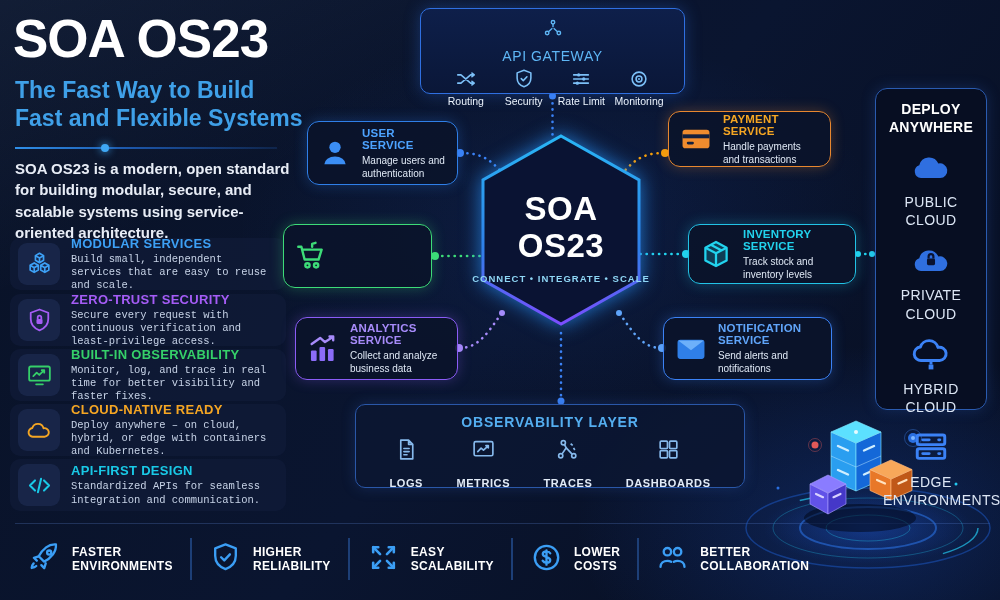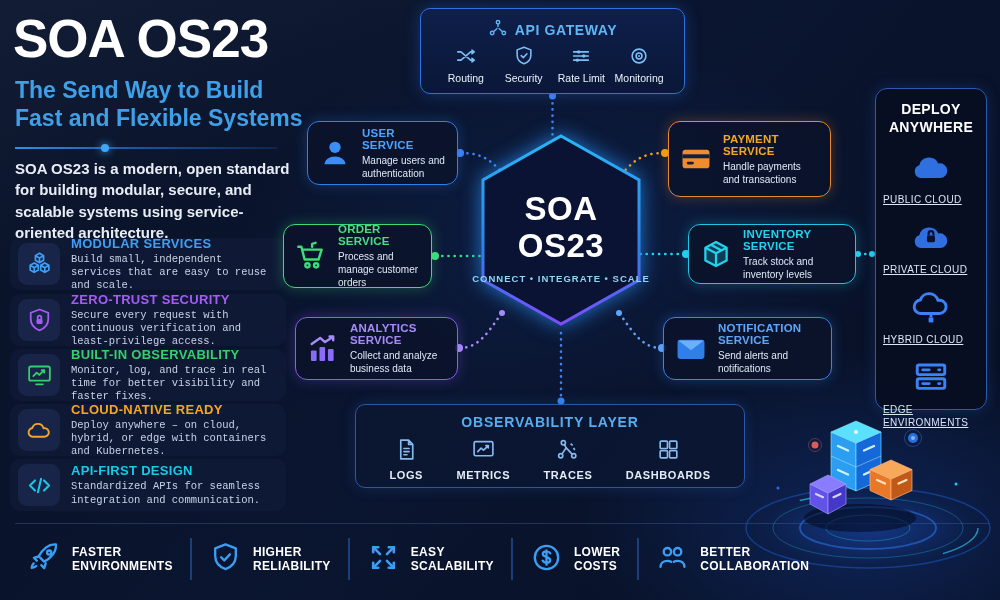--- a/index.html
+++ b/index.html
@@ -32,21 +32,21 @@
   .f-desc { font-size:10.5px; color:#c6d2e6; line-height:1.25;font-family:Liberation Mono, monospace; }
   .c-blue{color:#3da0f5} .c-purple{color:#a55cf6} .c-green{color:#35d069}
   .c-orange{color:#f5a623} .c-cyan{color:#19c9e6} .c-ltblue{color:#4da3ff}
   .c-green2{color:#4ade80} .c-cyan2{color:#22d3ee} .c-purple2{color:#a78bfa} .c-blue2{color:#60a5fa}
 
   
   .gateway { left:420px; top:8px; width:265px; height:86px; border:1.5px solid #2f6fe0; border-radius:10px;
     background:linear-gradient(180deg,#0e1f4a,#0a1738); box-shadow:0 0 16px rgba(47,111,224,0.35);
     display:flex; flex-direction:column; padding:9px 10px 6px; z-index:3; }
   .gw-title { display:flex; align-items:center; justify-content:center; gap:7px;
-    font-size:14px; font-weight:700; color:#5eb6f5; letter-spacing:.6px; }
+    font-size:14px; font-weight:400; color:#5eb6f5; letter-spacing:.6px;flex-direction:column; }
   .gw-title svg { width:20px; height:20px; }
   .gw-items { display:flex; justify-content:space-between; padding:4px 6px 0; }
   .gw-item { display:flex; flex-direction:column; align-items:center; gap:1px; width:60px; }
   .gw-item svg { width:22px; height:22px; }
   .gw-label { font-size:10.5px; color:#eaf2fc; }
 
   
   .hexwrap { left:469px; top:130px; width:184px; height:200px; z-index:2; }
   .hexwrap svg { filter:drop-shadow(0 0 10px rgba(40,150,255,0.75)); }
   .hextext { left:469px; top:190px; width:184px; text-align:center; z-index:3; }
@@ -64,32 +64,32 @@
   .b-green { border:1.5px solid #3ddc78; box-shadow:0 0 14px rgba(61,220,120,0.3); }
   .b-cyan { border:1.5px solid #22c3e6; box-shadow:0 0 14px rgba(34,195,230,0.3); }
   .b-purple { border:1.5px solid #8b5cf6; box-shadow:0 0 14px rgba(139,92,246,0.3); }
   .b-blue2 { border:1.5px solid #3b82f6; box-shadow:0 0 14px rgba(59,130,246,0.3); }
 
   
   .obs { left:355px; top:404px; width:390px; height:84px; border:1.5px solid #2a57a8; border-radius:10px;
     background:rgba(11,22,50,0.9); z-index:3; padding-top:9px; box-shadow:0 0 14px rgba(42,87,168,0.3); }
   .obs-title { text-align:center; font-size:14px; font-weight:700; color:#54aef0; letter-spacing:.8px; }
   .obs-items { display:flex; justify-content:space-evenly; margin-top:7px; }
-  .obs-item { display:flex; flex-direction:column; align-items:center; gap:3px; }
+  .obs-item { display:flex; flex-direction:column; align-items:center; gap:11px; }
   .obs-item svg { width:25px; height:25px; }
   .obs-label { font-size:11px; font-weight:600; color:#e3ecf8; letter-spacing:.6px; }
 
   
   .deploy { left:875px; top:88px; width:112px; height:322px; border:1.5px solid #2a5bb0; border-radius:12px;
     background:rgba(8,14,34,0.92); z-index:3; display:flex; flex-direction:column; align-items:center;
     padding:12px 6px 10px; box-shadow:0 0 14px rgba(42,91,176,0.3); }
   .dp-title { font-size:14px; font-weight:800; text-align:center; line-height:1.25; letter-spacing:.3px; width:90px; }
   .dp-item { display:flex; flex-direction:column; align-items:center; margin-top:9px; }
   .dp-item svg { width:52px; height:44px; }
-  .dp-label { font-size:10px; color:#dce6f5; letter-spacing:.4px; text-align:left; width:96px; line-height:1.3;text-decoration:underline; }
+  .dp-label { font-size:14px; color:#dce6f5; letter-spacing:.4px; text-align:center; width:96px; line-height:1.3; }
 
   
   .bottom-line { left:15px; top:523px; width:975px; height:1px; background:rgba(90,130,210,0.28); }
   .benefits { left:28px; top:533px; height:52px; display:flex; align-items:center; z-index:3; }
   .benefit { display:flex; align-items:center; gap:11px; }
   .benefit svg { width:33px; height:33px; flex-shrink:0; }
   .ben-label { font-size:12px; font-weight:700; line-height:1.2; letter-spacing:.35px; color:#fff; }
   .ben-div { width:2px; height:42px; background:#1d3f77; margin:0 17px; }
 
   svg.conn-layer { position:absolute; left:0; top:0; z-index:1; }
@@ -125,21 +125,21 @@
       <circle cx="662" cy="348" r="4" fill="#60a5fa"></circle>
         <circle cx="619" cy="313" r="3" fill="#60a5fa"></circle>
       <circle cx="561" cy="401" r="3.5" fill="#3b82f6"></circle>
       <circle cx="858" cy="254" r="3" fill="#22d3ee"></circle>
         <circle cx="872" cy="254" r="3" fill="#22d3ee"></circle>
     </g>
   </svg>
 
   <h1 class="abs main-title">SOA OS23</h1>
   <div class="abs subtitle">
-    <div>The Send Way to Build</div>
+    <div>The Fast Way to Build</div>
     <div>Fast and Flexible Systems</div>
   </div>
   <div class="abs divider">
       <span class="dot"></span>
     </div>
   <p class="abs description">SOA OS23 is a modern, open standard for building modular, secure, and scalable systems using service-oriented architecture.</p>
 
   <div class="abs feature" style="top:238px">
     <span class="f-tile">
       <svg viewBox="0 0 24 24" fill="none" stroke="#3da0f5" stroke-width="1.5" stroke-linejoin="round">
@@ -277,43 +277,39 @@
     <svg class="svc-ic" viewBox="0 0 24 24">
       <circle cx="12" cy="8" r="4" fill="#3b8ef5"></circle>
         <path d="M4.5 20a7.5 5.6 0 0115 0z" fill="#3b8ef5"></path>
       </svg>
     <div>
       <div class="svc-title c-ltblue">USER SERVICE</div>
       <div class="svc-desc">Manage users and authentication</div>
     </div>
   </div>
 
-  <div class="abs svc b-orange" style="left:668px; top:121px; width:163px; height:76px;">
+  <div class="abs svc b-orange" style="left:668px; top:111px; width:163px; height:56px;">
     <svg class="svc-ic" viewBox="0 0 24 24">
       <rect x="2.5" y="5.5" width="19" height="13" rx="2" fill="#f08c2e"></rect>
       <rect x="2.5" y="8.7" width="19" height="2.8" fill="#12203f"></rect>
       <rect x="5.5" y="14" width="5" height="1.8" rx="0.9" fill="#12203f"></rect>
       </svg>
     <div>
       <div class="svc-title c-orange">PAYMENT SERVICE</div>
       <div class="svc-desc">Handle payments and transactions</div>
     </div>
   </div>
 
   <div class="abs svc b-green" style="left:283px; top:224px; width:149px; height:64px;">
     <svg class="svc-ic" viewBox="0 0 24 24" fill="none" stroke="#3ddc78" stroke-width="1.7" stroke-linecap="round" stroke-linejoin="round">
       <path d="M3 5.5h2.2l2.3 9h9.8l2.2-7H6.4"></path>
       <circle cx="9.5" cy="18.6" r="1.5"></circle>
         <circle cx="15.6" cy="18.6" r="1.5"></circle>
       <path d="M12.8 5.5V3.4l2.4-.7"></path>
       </svg>
-    <div>
-      <div class="svc-title c-green2">ORDER SERVICE</div>
-      <div class="svc-desc">Process and manage customer orders</div>
-    </div>
   </div>
 
   <div class="abs svc b-cyan" style="left:688px; top:224px; width:168px; height:60px;">
     <svg class="svc-ic" viewBox="0 0 24 24" fill="none" stroke="#22d3ee" stroke-width="1.6" stroke-linejoin="round">
       <path d="M12 3.5l7.5 4v9L12 20.5l-7.5-4v-9z" fill="rgba(34,211,238,0.22)"></path>
       <path d="M4.5 7.5L12 11.5l7.5-4 M12 11.5v9 M8.3 5.4l7.4 4"></path>
       </svg>
     <div>
       <div class="svc-title c-cyan2">INVENTORY SERVICE</div>
       <div class="svc-desc">Track stock and inventory levels</div>

